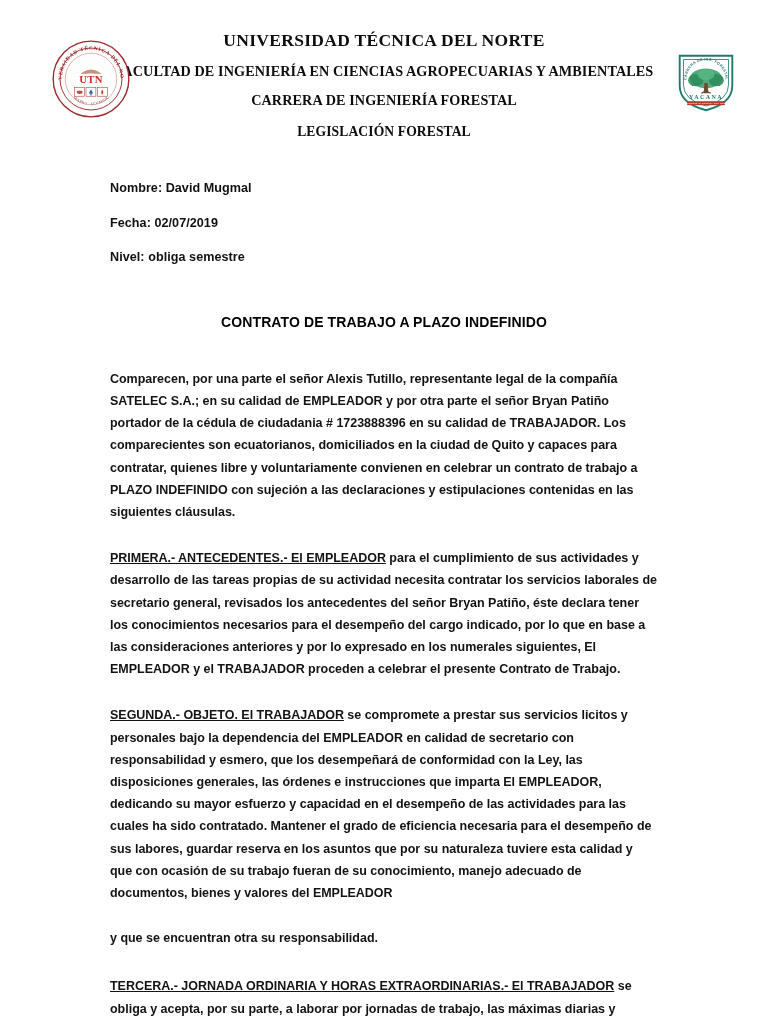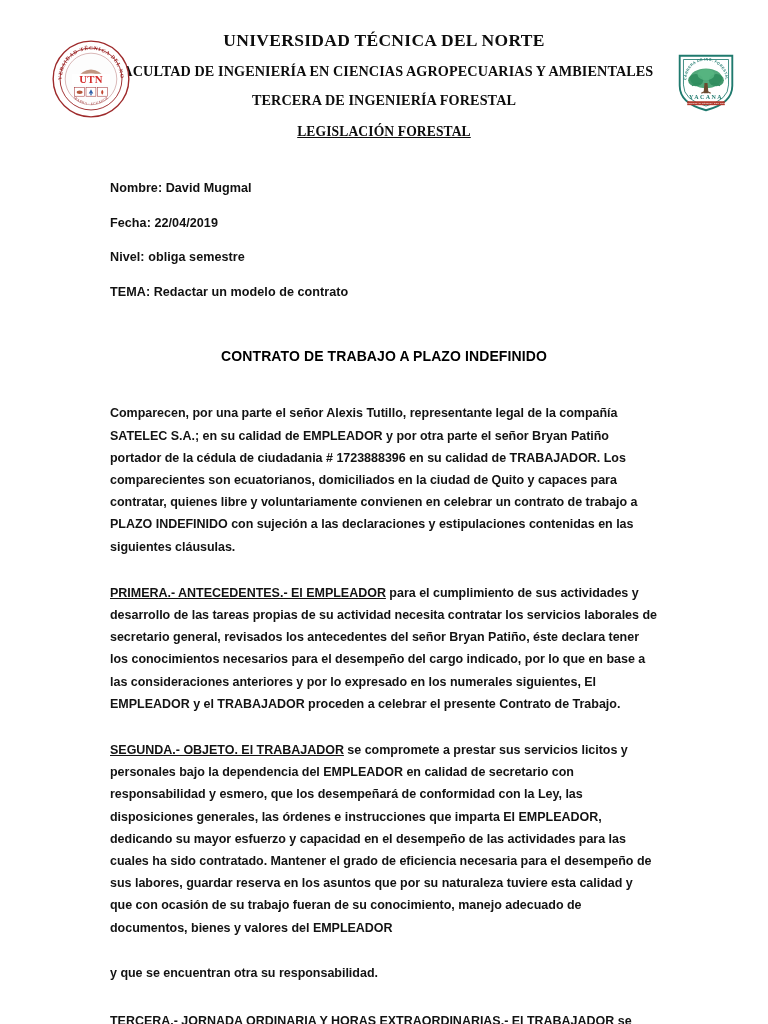--- a/index.html
+++ b/index.html
@@ -52,21 +52,20 @@
   .title-line-3 {
     font-size: 14.2px;
     letter-spacing: 0.1px;
     line-height: 1.0;
     margin-bottom: 18px;
   }
   .title-line-4 {
     font-size: 13.6px;
     letter-spacing: 0.1px;
     line-height: 1.0;
-    text-decoration: underline;
   }
 
   
   .logo-left {
     position: absolute;
     left: 48px;
     top: 36px;
     width: 86px;
     height: 86px;
   }
@@ -157,21 +156,21 @@
         <ellipse cx="36.8" cy="65.5" rx="3.4" ry="2" fill="#b5563a"></ellipse>
         <path d="M 50,62 l 2.6,5 h -5.2 z" fill="#2f5fa8"></path>
         <rect x="49.2" y="66.8" width="1.6" height="2.2" fill="#2f5fa8"></rect>
         <path d="M 63.1,62.4 q 2.6,3 0,6 q -2.6,-3 0,-6 z" fill="#c2452f"></path>
       </svg>
     </div>
 
     <div class="header-titles">
       <div class="title-line-1">UNIVERSIDAD TÉCNICA DEL NORTE</div>
       <div class="title-line-2">FACULTAD DE INGENIERÍA EN CIENCIAS AGROPECUARIAS Y AMBIENTALES</div>
-      <div class="title-line-3">TERCERA DE INGENIERÍA FORESTAL</div>
+      <div class="title-line-3">CARRERA DE INGENIERÍA FORESTAL</div>
       <div class="title-line-4">LEGISLACIÓN FORESTAL</div>
     </div>
 
     <div class="logo-right">
       <svg viewBox="0 0 70 66" width="68" height="62" aria-hidden="true">
         <defs>
           <path id="crestArc" d="M 14,30 A 21,21 0 0 1 56,30" fill="none"></path>
         </defs>
         <path d="M 7,4 L 63,4 L 63,36 Q 63,55 35,62 Q 7,55 7,36 Z" fill="#ffffff" stroke="#1f7a6e" stroke-width="2"></path>
         <path d="M 11,8 L 59,8 L 59,35 Q 59,51 35,57.5 Q 11,51 11,35 Z" fill="#ffffff" stroke="#1f7a6e" stroke-width="0.9"></path>
@@ -191,23 +190,22 @@
         <path d="M 50,36 q -5,-4 -9,-2" fill="none" stroke="#2f8c5d" stroke-width="1.1"></path>
         <text x="35" y="49.8" font-family="'Liberation Serif', serif" font-size="6.4" font-weight="bold" fill="#1f7a6e" text-anchor="middle" letter-spacing="1.5">YACANA</text>
         <rect x="15" y="52.4" width="40" height="4.2" fill="#b23a2e"></rect>
         <text x="35" y="55.6" font-family="'Liberation Sans', sans-serif" font-size="2.5" fill="#ffffff" text-anchor="middle" letter-spacing="0.2">UNIVERSIDAD TÉCNICA DEL NORTE</text>
       </svg>
     </div>
   </div>
 
   <div class="info-block">
     <div class="info-line">Nombre: David Mugmal</div>
-    <div class="info-line">Fecha: 22/04/2019</div>
+    <div class="info-line">Fecha: 02/07/2019</div>
     <div class="info-line">Nivel: obliga semestre</div>
-    <div class="info-line">TEMA: Redactar un modelo de contrato</div>
   </div>
 
   <div class="contract">
 
     <div class="contract-title">CONTRATO DE TRABAJO A PLAZO INDEFINIDO</div>
 
     <p class="para">Comparecen, por una parte el señor Alexis Tutillo, representante legal de la compañía SATELEC S.A.; en su calidad de EMPLEADOR y por otra parte el señor Bryan Patiño portador de la cédula de ciudadania # 1723888396 en su calidad de TRABAJADOR. Los comparecientes son ecuatorianos, domiciliados en la ciudad de Quito y capaces para contratar, quienes libre y voluntariamente convienen en celebrar un contrato de trabajo a PLAZO INDEFINIDO con sujeción a las declaraciones y estipulaciones contenidas en las siguientes cláusulas.</p>
 
     <p class="para">
       <b>PRIMERA.- ANTECEDENTES.- El EMPLEADOR</b><span> para el cumplimiento de sus actividades y desarrollo de las tareas propias de su actividad necesita contratar los servicios laborales de secretario general, revisados los antecedentes del señor Bryan Patiño, éste declara tener los conocimientos necesarios para el desempeño del cargo indicado, por lo que en base a las consideraciones anteriores y por lo expresado en los numerales siguientes, El EMPLEADOR y el TRABAJADOR proceden a celebrar el presente Contrato de Trabajo.</span>

